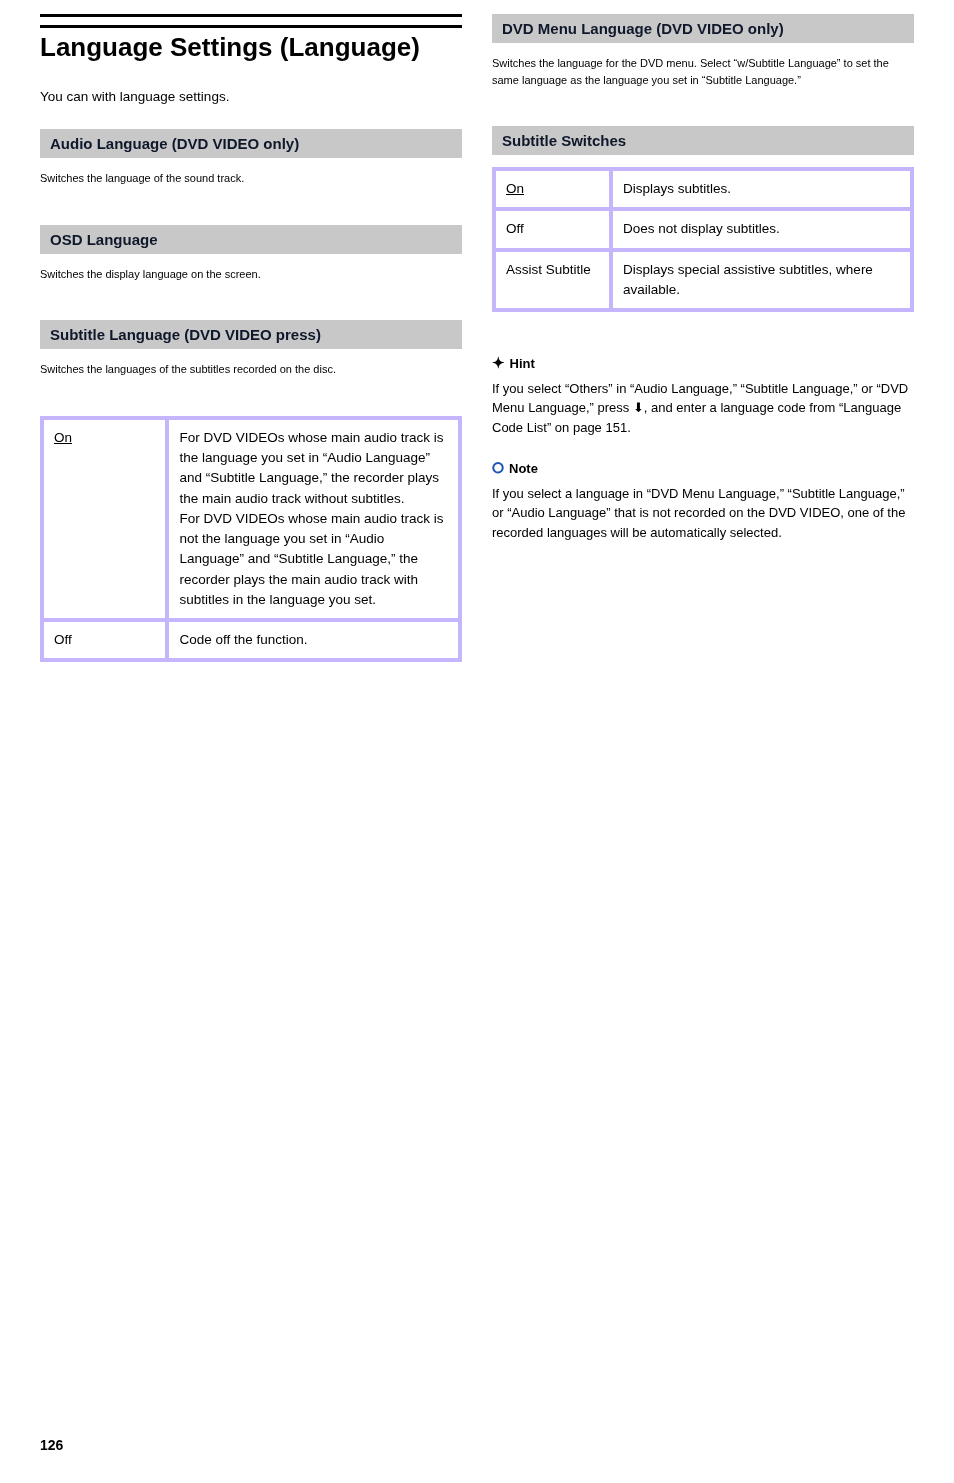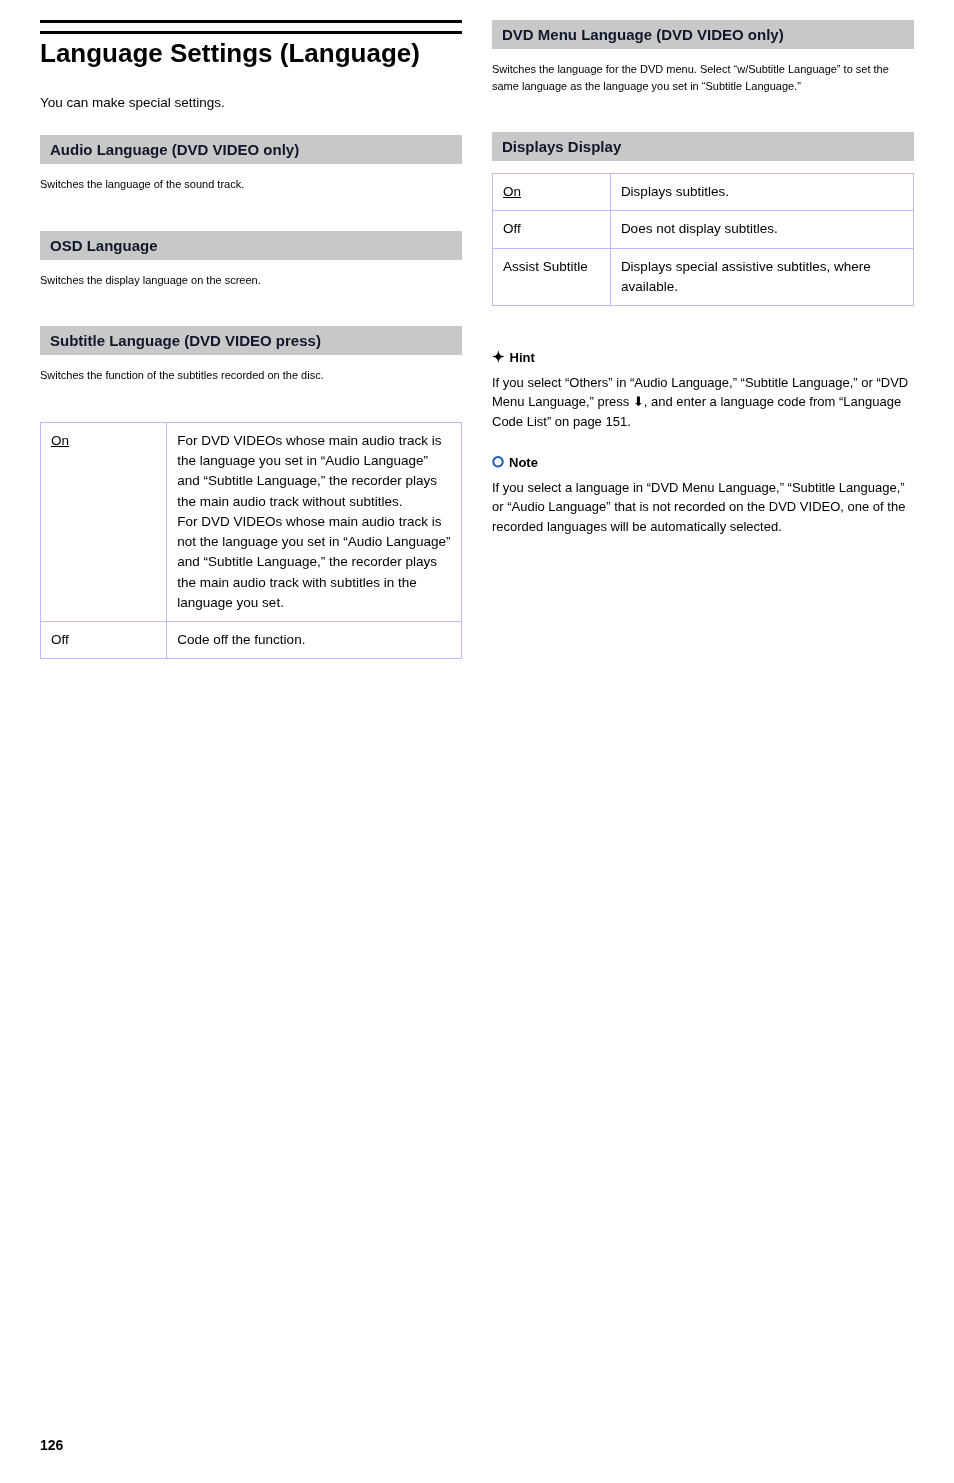--- a/index.html
+++ b/index.html
@@ -8,21 +8,21 @@
       font-size: 14px;
       background: #fff;
       color: #000;
       width: 954px;
       min-height: 1483px;
       padding: 0;
     }
     .page {
       width: 954px;
       min-height: 1483px;
-      padding: 20px 40px 40px 40px;
+      padding: 14px 40px 40px 40px;
       display: grid;
       grid-template-columns: 1fr 1fr;
       grid-template-rows: auto;
       gap: 0 30px;
     }
     .left-column {
       grid-column: 1;
       display: flex;
       flex-direction: column;
     }
@@ -78,21 +78,21 @@
     }
 
     
     table {
       width: 100%;
       border-collapse: collapse;
       margin-bottom: 16px;
       font-size: 13.5px;
     }
     table td {
-      border: 1px solid #c4b5fd;
+      border: 4px solid #c4b5fd;
       padding: 8px 10px;
       vertical-align: top;
       line-height: 1.5;
     }
     table td:first-child {
       width: 30%;
       font-weight: normal;
     }
     table td:last-child {
       width: 70%;
@@ -140,41 +140,41 @@
 </head>
 <body>
 
 <div class="page" style="position:relative;">
 
   <div class="left-column">
 
     <div class="divider-top"></div>
     <h1 class="main-title">Language Settings (Language)</h1>
 
-    <p class="intro-text">You can make special settings.</p>
+    <p class="intro-text">You can with language settings.</p>
 
     <div class="section-block">
       <div class="section-header">
         <span>Audio Language (DVD VIDEO only)</span>
       </div>
       <p class="section-text">Switches the language of the sound track.</p>
     </div>
 
     <div class="section-block">
       <div class="section-header">
         <span>OSD Language</span>
       </div>
       <p class="section-text">Switches the display language on the screen.</p>
     </div>
 
     <div class="section-block">
       <div class="section-header">
         <span>Subtitle Language (DVD VIDEO press)</span>
       </div>
-      <p class="section-text">Switches the function of the subtitles recorded on the disc.</p>
+      <p class="section-text">Switches the languages of the subtitles recorded on the disc.</p>
     </div>
 
     <div class="section-block">
 
       <table>
         <tbody>
           <tr>
             <td style="text-decoration: underline;">On</td>
             <td>For DVD VIDEOs whose main audio track is the language you set in “Audio Language” and “Subtitle Language,” the recorder plays the main audio track without subtitles.<br>For DVD VIDEOs whose main audio track is not the language you set in “Audio Language” and “Subtitle Language,” the recorder plays the main audio track with subtitles in the language you set.</td>
           </tr>
@@ -192,21 +192,21 @@
 
     <div class="section-block">
       <div class="section-header">
         <span>DVD Menu Language (DVD VIDEO only)</span>
       </div>
       <p class="section-text">Switches the language for the DVD menu. Select “w/Subtitle Language” to set the same language as the language you set in “Subtitle Language.”</p>
     </div>
 
     <div class="section-block">
       <div class="section-header">
-        <span>Displays Display</span>
+        <span>Subtitle Switches</span>
       </div>
 
       <table class="subtitle-table">
         <tbody>
           <tr>
             <td style="text-decoration: underline;">On</td>
             <td>Displays subtitles.</td>
           </tr>
           <tr>
             <td>Off</td>

